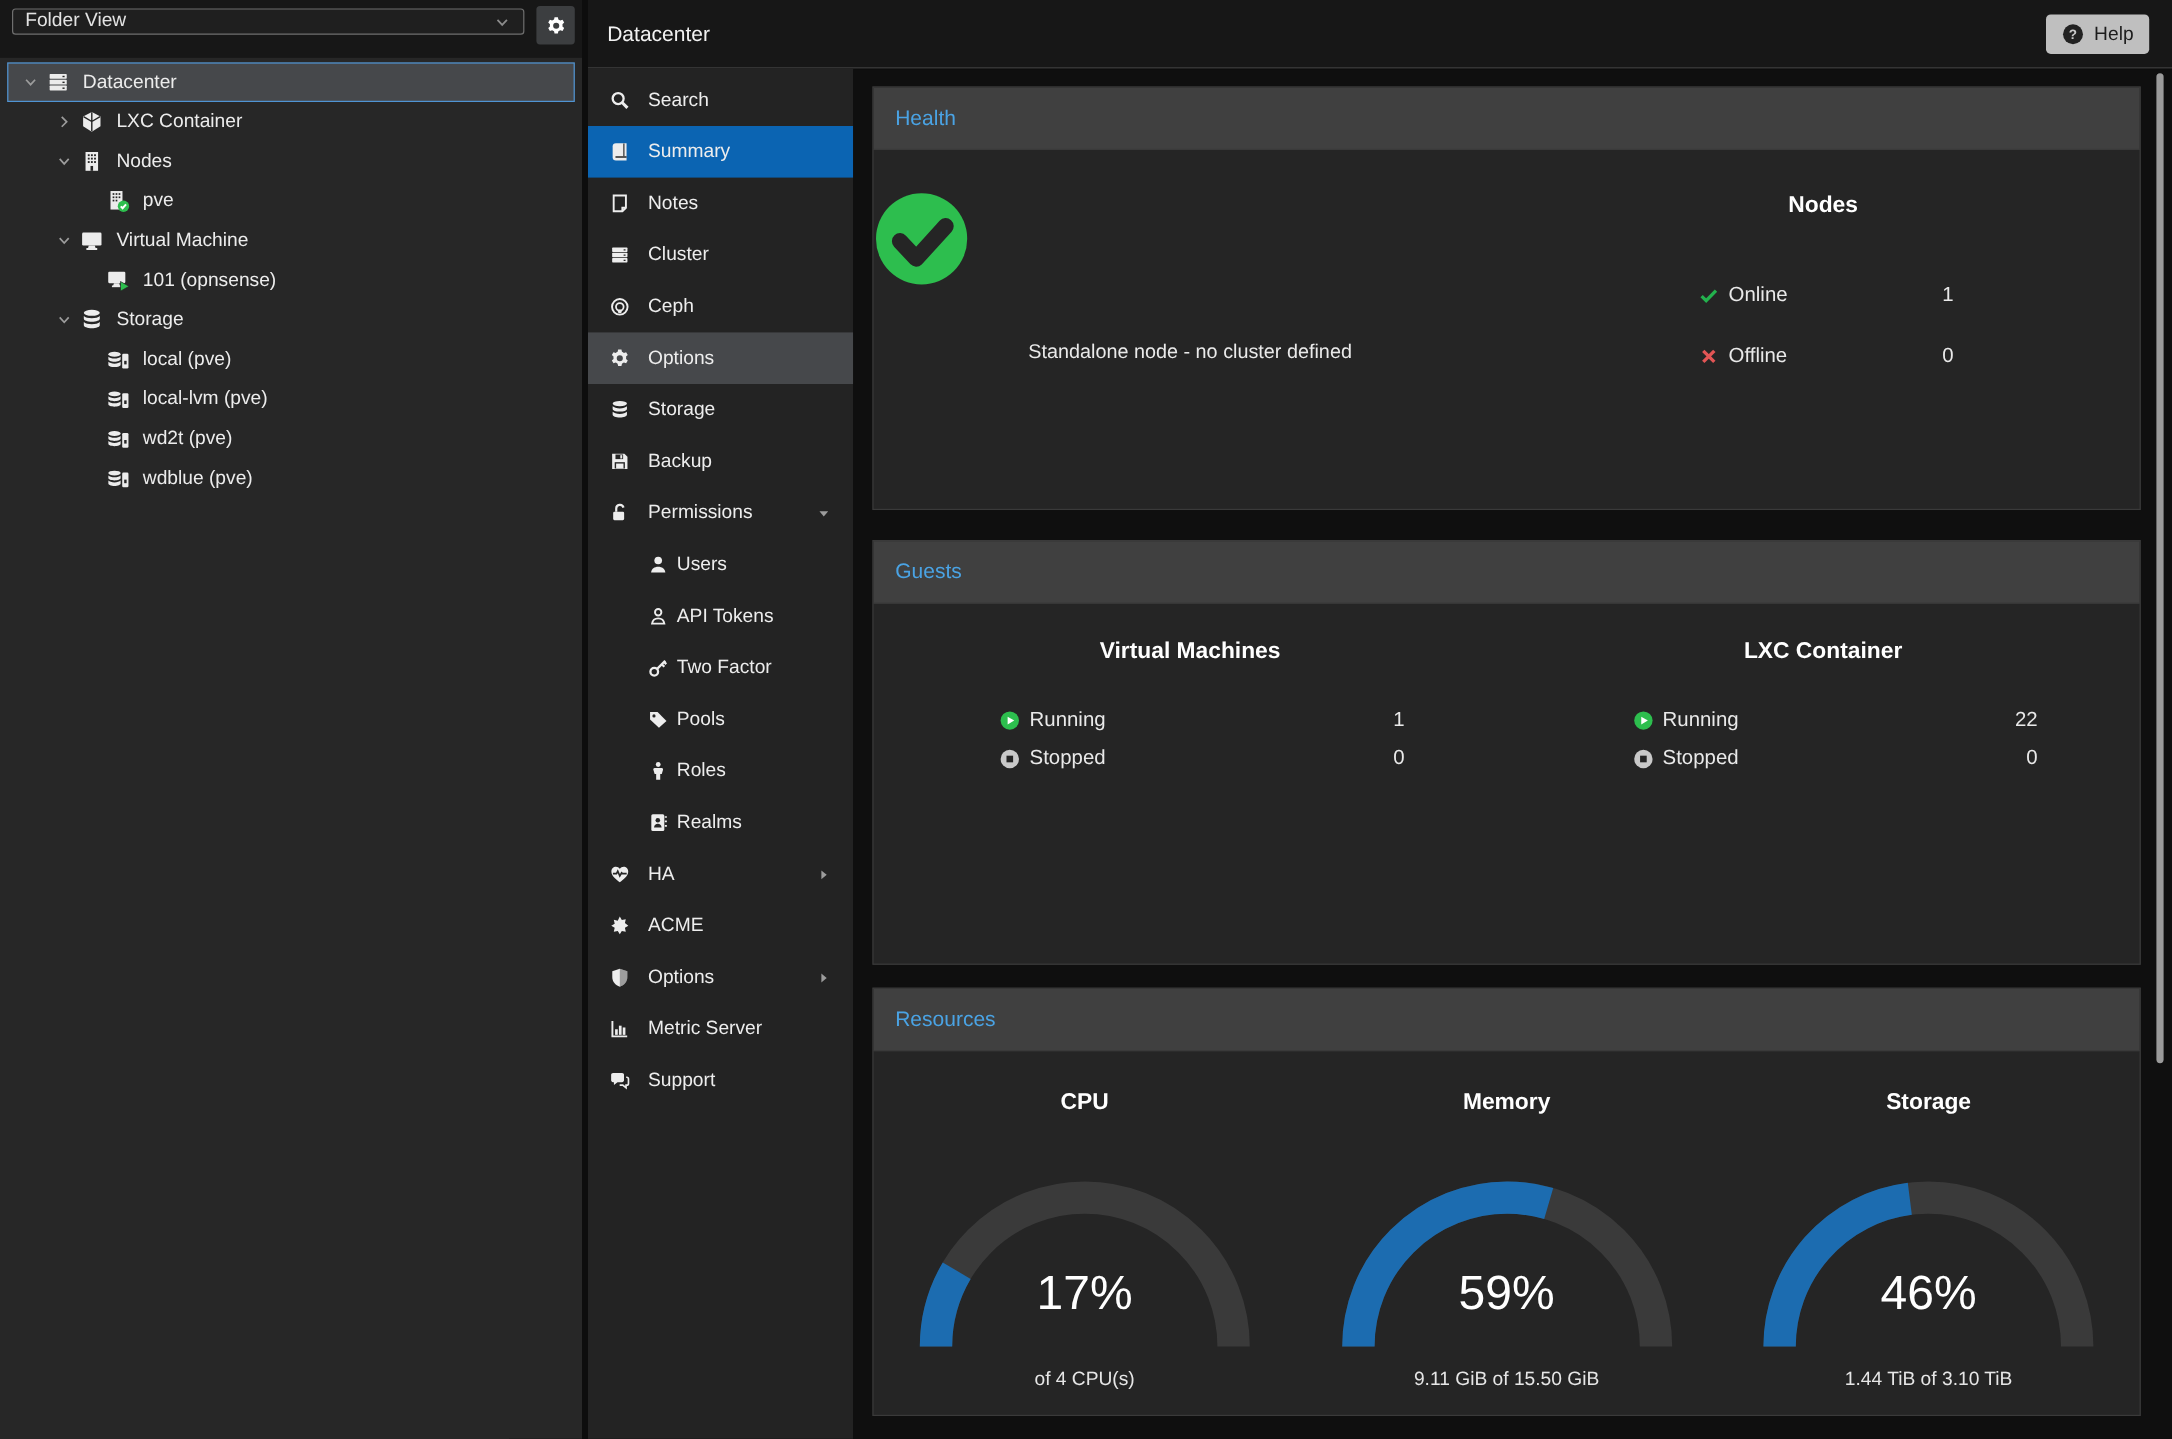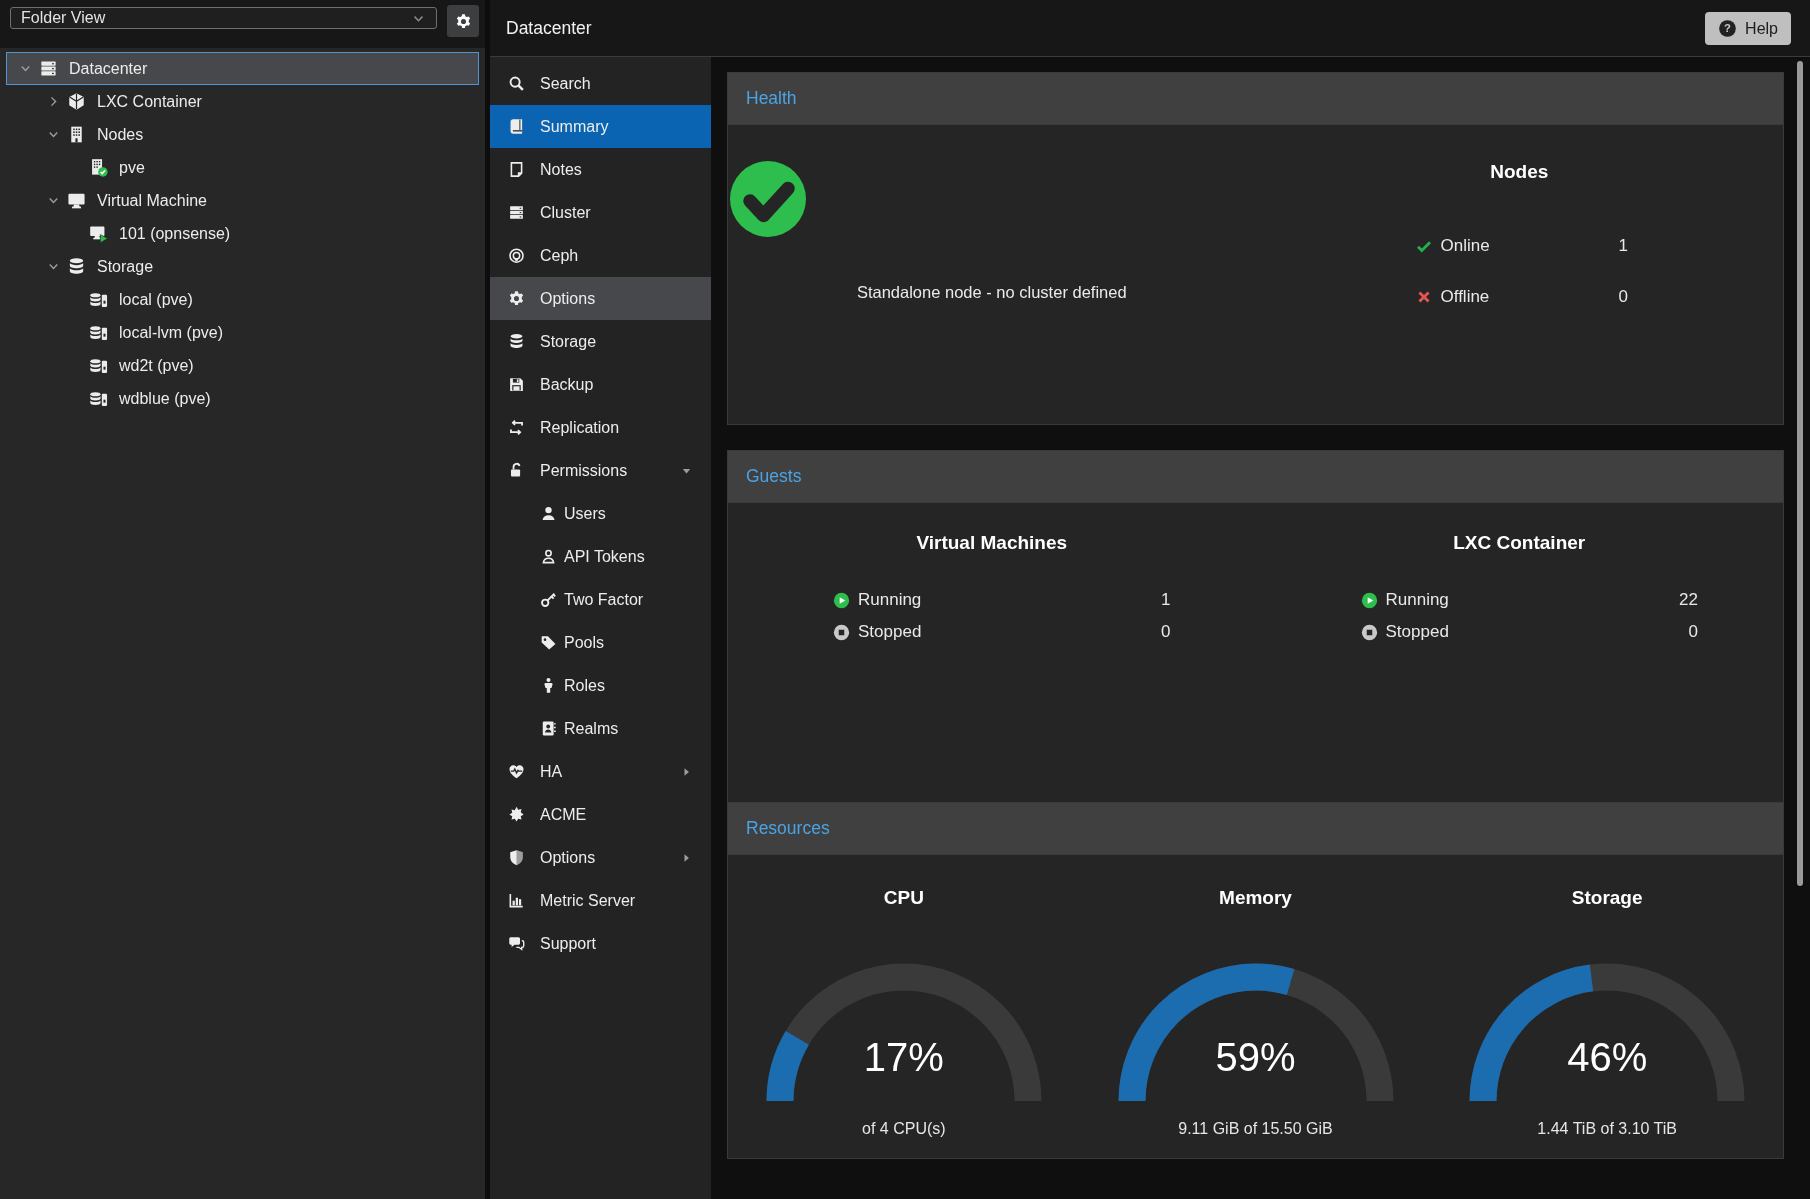--- a/index.html
+++ b/index.html
@@ -80,21 +80,21 @@
 
   
   #guests-panel{top:392px;height:354px;}
   #guests-panel .col-heading{margin-top:29px;}
   .guest-rows{margin-top:33px;padding:0 85px 0 105px;}
   .guest-row{display:flex;align-items:center;height:26px;margin-bottom:6px;font-size:17px;}
   .guest-row .row-lbl{margin-left:8px;}
   .guest-row .row-val{margin-left:auto;}
 
   
-  #resources-panel{top:744px;height:357px;}
+  #resources-panel{top:765px;height:357px;}
   .gauge-col{flex:1 1 0;display:flex;flex-direction:column;align-items:center;}
   .gauge-col .col-heading{margin-top:32px;}
   .gauge-wrap{position:relative;width:300px;height:155px;margin-top:44px;}
   .gauge-wrap svg{position:absolute;left:0;top:0;}
   .gauge-track{stroke:#3a3a3a;}
   .gauge-val{stroke:#1c6cb0;}
   .gauge-pct{
     position:absolute;left:0;right:0;bottom:28px;text-align:center;
     font-size:40px;color:#ffffff;
   }
@@ -409,33 +409,20 @@
         <span class="m-icn icn">
           <svg viewBox="0 0 16 16" width="17" height="17" aria-hidden="true">
             <path fill="currentColor" d="M2 2h9.6L14 4.4V14H2z"></path>
             <rect x="4.6" y="2.6" width="6" height="3.6" fill="#262626"></rect>
             <rect x="8.4" y="3.1" width="1.5" height="2.6" fill="currentColor"></rect>
             <rect x="4" y="8.6" width="8" height="5" fill="#262626"></rect>
             <rect x="5.1" y="9.7" width="5.8" height="3.9" fill="currentColor"></rect>
           </svg>
         </span>
         <span>Backup</span>
-      </div>
-      <div class="menu-row">
-        <span class="m-icn icn">
-          <svg viewBox="0 0 16 16" width="17" height="17" aria-hidden="true">
-            <g fill="none" stroke="currentColor" stroke-width="1.7">
-              <path d="M13.2 6.2V3.6H4.6"></path>
-              <path d="M6.6 1.6l-2 2 2 2"></path>
-              <path d="M2.8 9.8v2.6h8.6"></path>
-              <path d="M9.4 10.4l2 2-2 2"></path>
-            </g>
-          </svg>
-        </span>
-        <span>Replication</span>
       </div>
       <div class="menu-row">
         <span class="m-icn icn">
           <svg viewBox="0 0 16 16" width="17" height="17" aria-hidden="true">
             <path fill="none" stroke="currentColor" stroke-width="1.7" d="M5.2 7V4.6a2.9 2.9 0 0 1 5.7-.8"></path>
             <rect x="2.8" y="7" width="8.6" height="6.6" rx="1" fill="currentColor"></rect>
           </svg>
         </span>
         <span>Permissions</span>
         <span class="expander icn">

